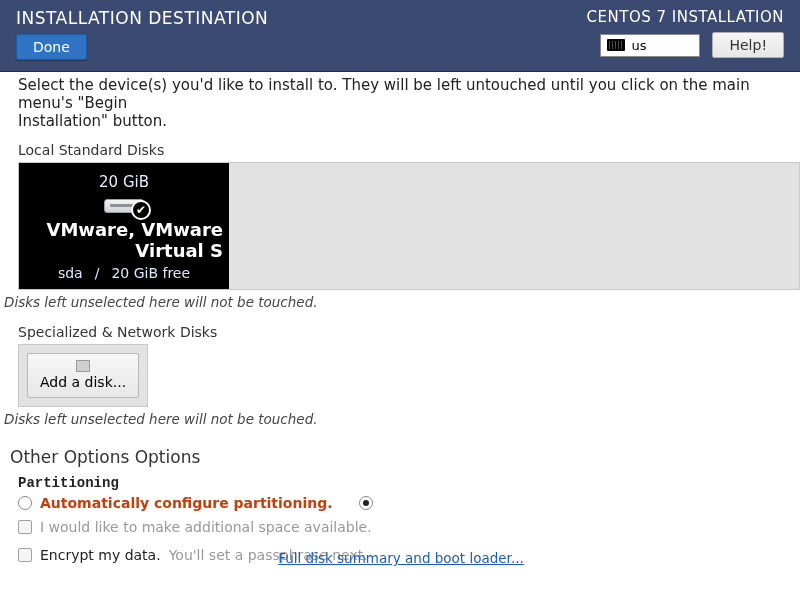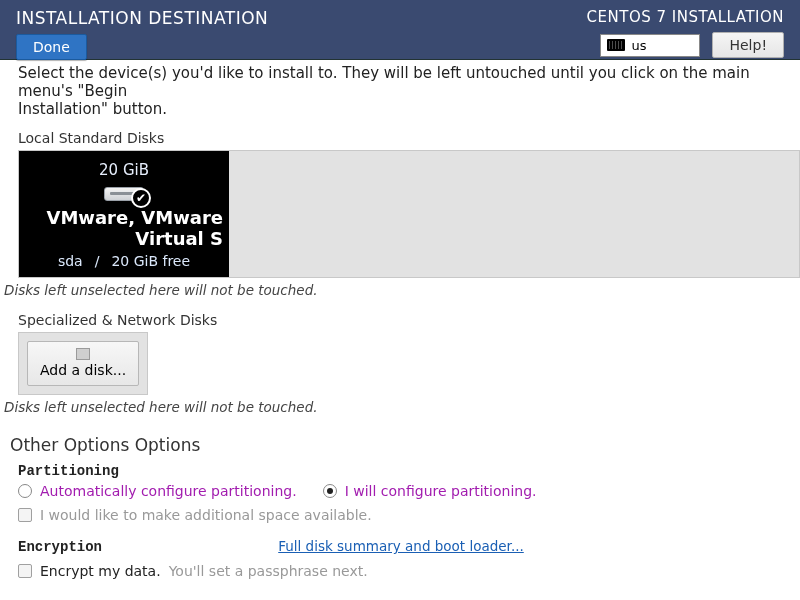--- a/index.html
+++ b/index.html
@@ -1,18 +1,18 @@
 <!DOCTYPE html>
 <html><head>
 <meta charset="utf-8">
 <style>
 * { box-sizing: border-box; margin: 0; padding: 0; font-family: "DejaVu Sans", "Cantarell", sans-serif; }
 body { width: 800px; height: 600px; overflow: hidden; background: #fff; color: #222; }
 
-.header { background: #3a4a70; color: #fff; height: 60px; display: flex; justify-content: space-between; padding: 8px 16px 24px 16px; border-bottom: 1px solid #233; }
+.header { background: #3a4a70; color: #fff; height: 72px; display: flex; justify-content: space-between; padding: 8px 16px 24px 16px; border-bottom: 1px solid #233; }
 .header-left { display: flex; flex-direction: column; align-items: flex-start; }
 .header-right { display: flex; flex-direction: column; align-items: flex-end; gap: 6px; }
 .header-title { font-size: 17px; font-weight: 500; letter-spacing: 0.5px; margin-bottom: 6px; }
 .done-btn { background: #2f74c4; border: 1px solid #1b5a9e; color: #fff; padding: 4px 16px; border-radius: 2px; font-size: 14px; cursor: pointer; box-shadow: 0 1px 1px rgba(0,0,0,.3); min-width: 66px; text-align: center; }
 .installer-name { font-size: 15px; letter-spacing: 0.5px; }
 .header-tools { display: flex; gap: 12px; align-items: center; }
 .lang-box { background: #fff; color: #000; padding: 3px 10px 3px 6px; font-size: 13px; display: flex; align-items: center; gap: 6px; min-width: 100px; border: 1px solid #888; }
 .kbd-icon { width: 18px; height: 12px; background: #000; border-radius: 1px; display: inline-block; position: relative; }
 .kbd-icon::after { content:""; position:absolute; inset:2px; background: repeating-linear-gradient(90deg,#fff 0 1px,#000 1px 3px), repeating-linear-gradient(0deg,#fff 0 1px,#000 1px 3px); opacity:.3;}
 .help-btn { background: linear-gradient(#f5f5f5,#e6e6e6); border: 1px solid #b0b0b0; color: #333; padding: 4px 16px; border-radius: 2px; font-size: 14px; cursor: pointer; }
@@ -31,21 +31,21 @@
 .disk-sub { font-size: 14px; display:flex; gap:12px; color:#dbe8fb; }
 
 .hint { text-align:left; font-style: italic; color:#444; font-size: 13.5px; padding: 4px 0 10px 0; }
 
 .add-disk-box { background:#e2e2e2; border:1px solid #c8c8c8; margin: 0 0 0 14px; padding: 8px; display:inline-block; }
 .add-disk-btn { background: linear-gradient(#f7f7f7,#e7e7e7); border:1px solid #b7b7b7; border-radius:2px; padding: 6px 12px 7px; font-size:14px; display:flex; flex-direction:column; align-items:center; gap:2px; cursor:pointer; min-width: 96px;}
 .add-disk-btn .plus-icon { width:14px; height:12px; background:#cfcfcf; border:1px solid #9a9a9a; position:relative;}
 
 .other-heading { font-size: 17px; color:#333; padding: 10px 6px 4px 6px; }
 .sub-heading { font-size: 14px; font-weight:600; padding: 4px 14px 2px; color:#222;font-family:Liberation Mono, monospace;}
-.opts { padding: 2px 14px; display:flex; gap:26px; font-size:14px; color:#a21caf;}
+.opts { padding: 2px 14px; display:flex; gap:26px; font-size:14px; color:#c2410c;font-weight:bold;}
 .radio, .check { display:flex; align-items:center; gap:8px; cursor:pointer;}
 .radio-ind { width:14px; height:14px; border:1px solid #888; border-radius:50%; display:inline-flex; align-items:center; justify-content:center; background:#fff;}
 .radio-ind.sel::after{ content:""; width:6px; height:6px; background:#222; border-radius:50%;}
 .check-ind { width:14px; height:14px; border:1px solid #a0a0a0; border-radius:2px; background:#f4f4f4; display:inline-block;}
 .line { padding: 6px 14px; font-size:14px; display:flex; align-items:center; gap:8px;}
 .greytext { color:#999; }
 .dimmed { color:#999; }
 
 .footer { position:absolute; bottom:12px; left:0; right:0; height:30px; display:flex; justify-content:space-between; align-items:center; padding: 0 6px 6px 8px; font-size:13.5px;flex-direction:column;}
 .link { color:#1a5fb4; text-decoration: underline; cursor:pointer;}
@@ -106,29 +106,27 @@
   <div class="other-heading">Other Options Options</div>
 
   <div class="sub-heading">Partitioning</div>
   <div class="opts">
     <label class="radio">
       <span class="radio-ind"></span>
       <span>Automatically configure partitioning.</span>
     </label>
     <label class="radio">
       <span class="radio-ind sel"></span>
-      <span>I will configure partitioning.</span>
     </label>
   </div>
   <div class="line dimmed">
     <span class="check-ind"></span>
     <span>I would like to make additional space available.</span>
   </div>
 
-  <div class="sub-heading" style="padding-top:10px">Encryption</div>
   <div class="line">
     <span class="check-ind"></span>
     <span>Encrypt my data.</span>
     <span class="greytext">You'll set a passphrase next.</span>
   </div>
 
   <div class="footer">
     <span class="link">Full disk summary and boot loader...</span>
   </div>
 </div>

